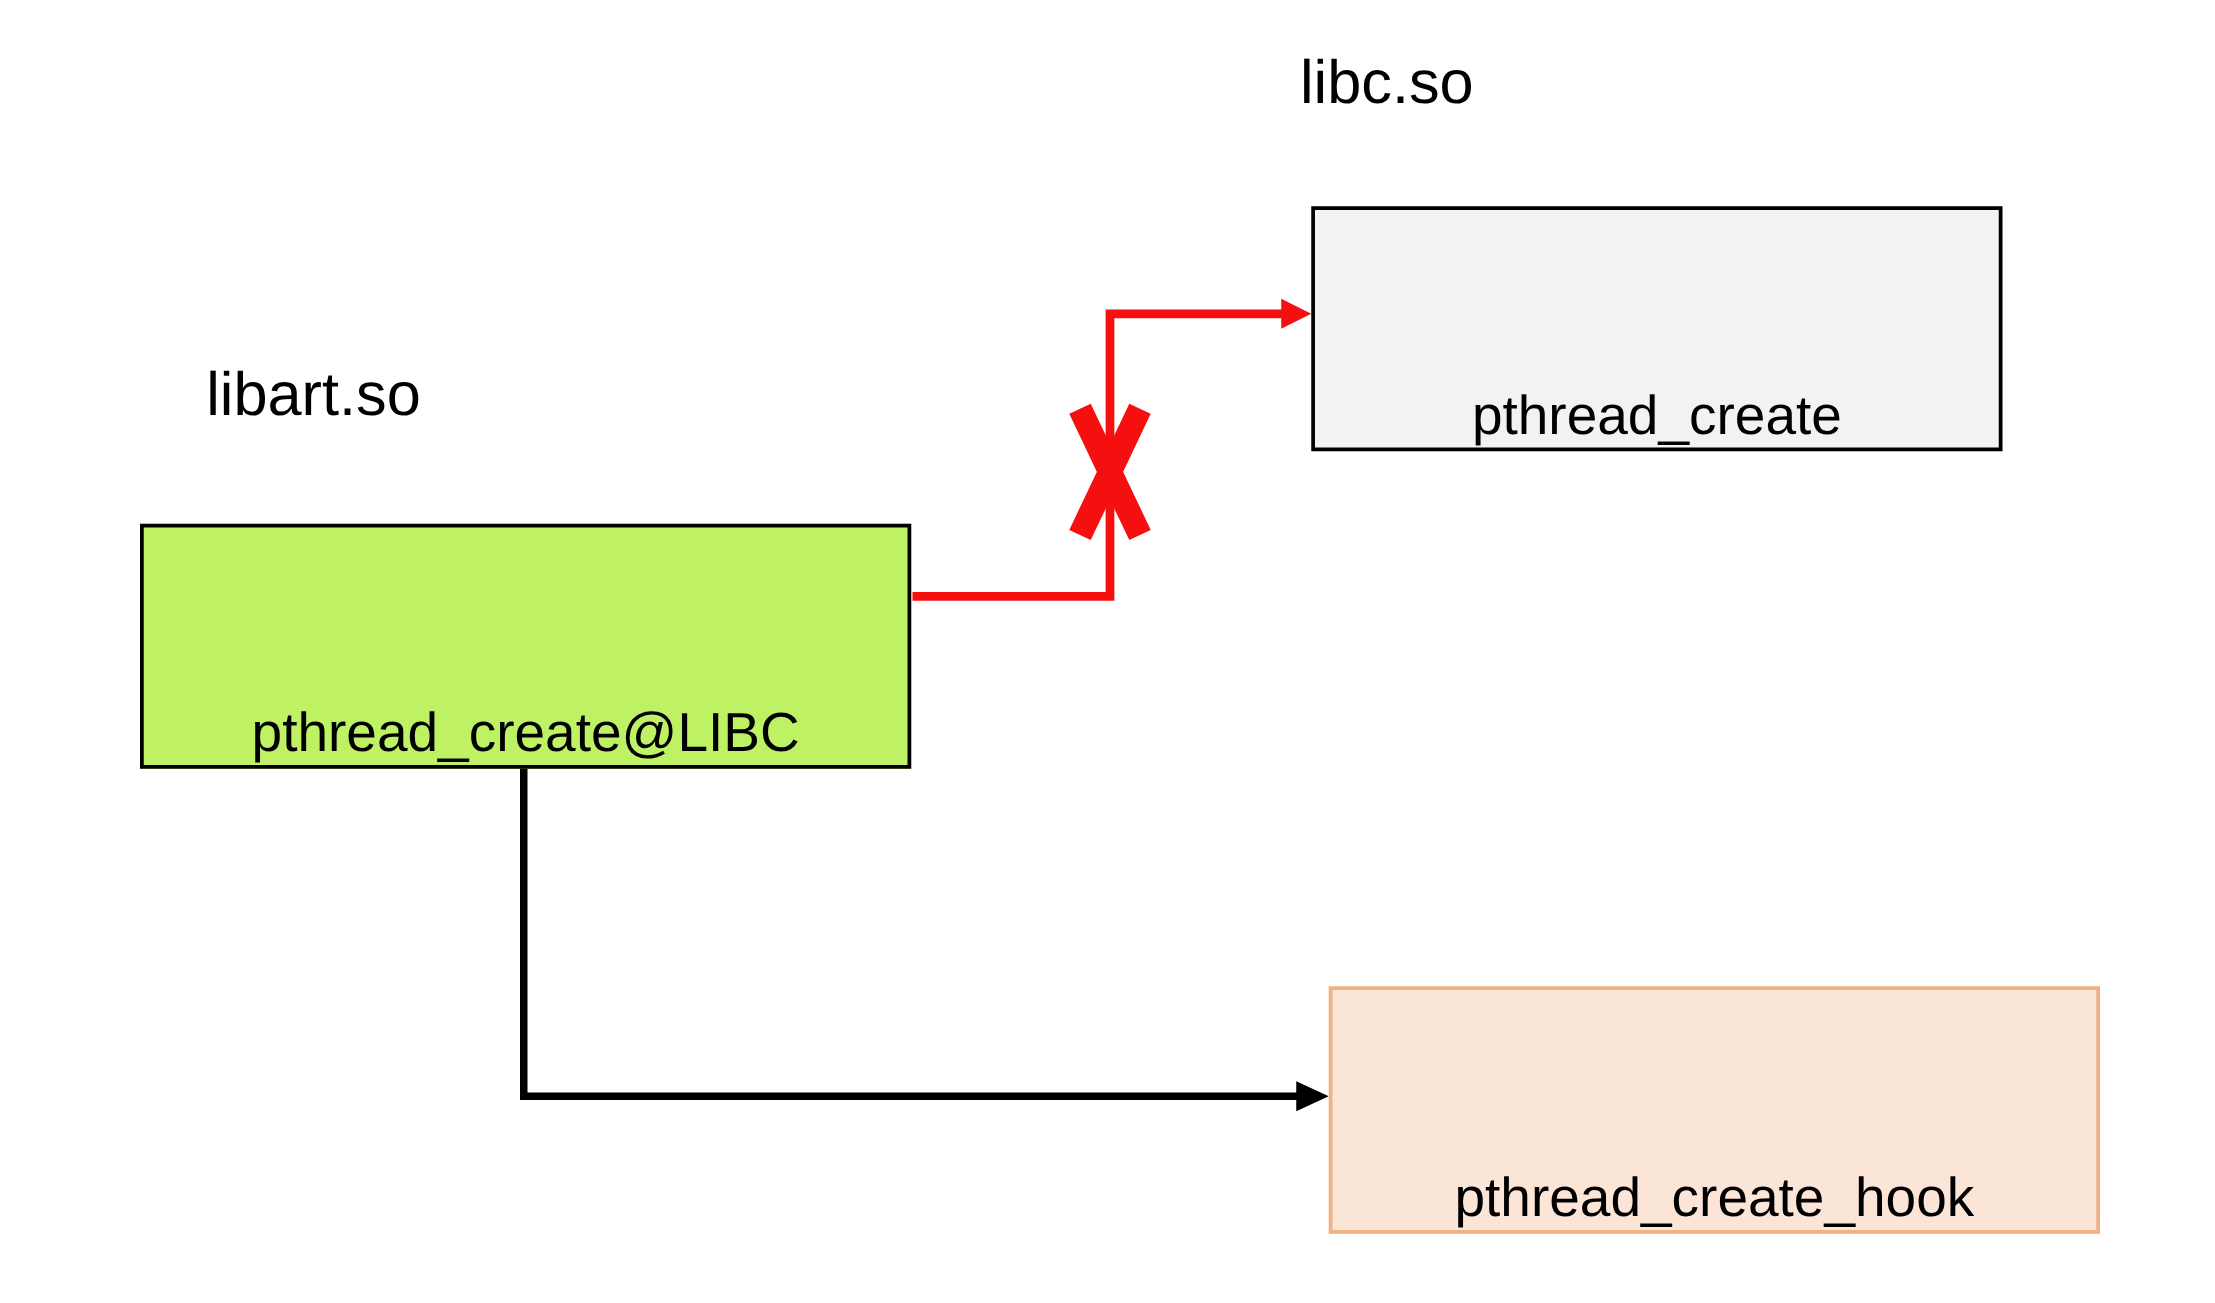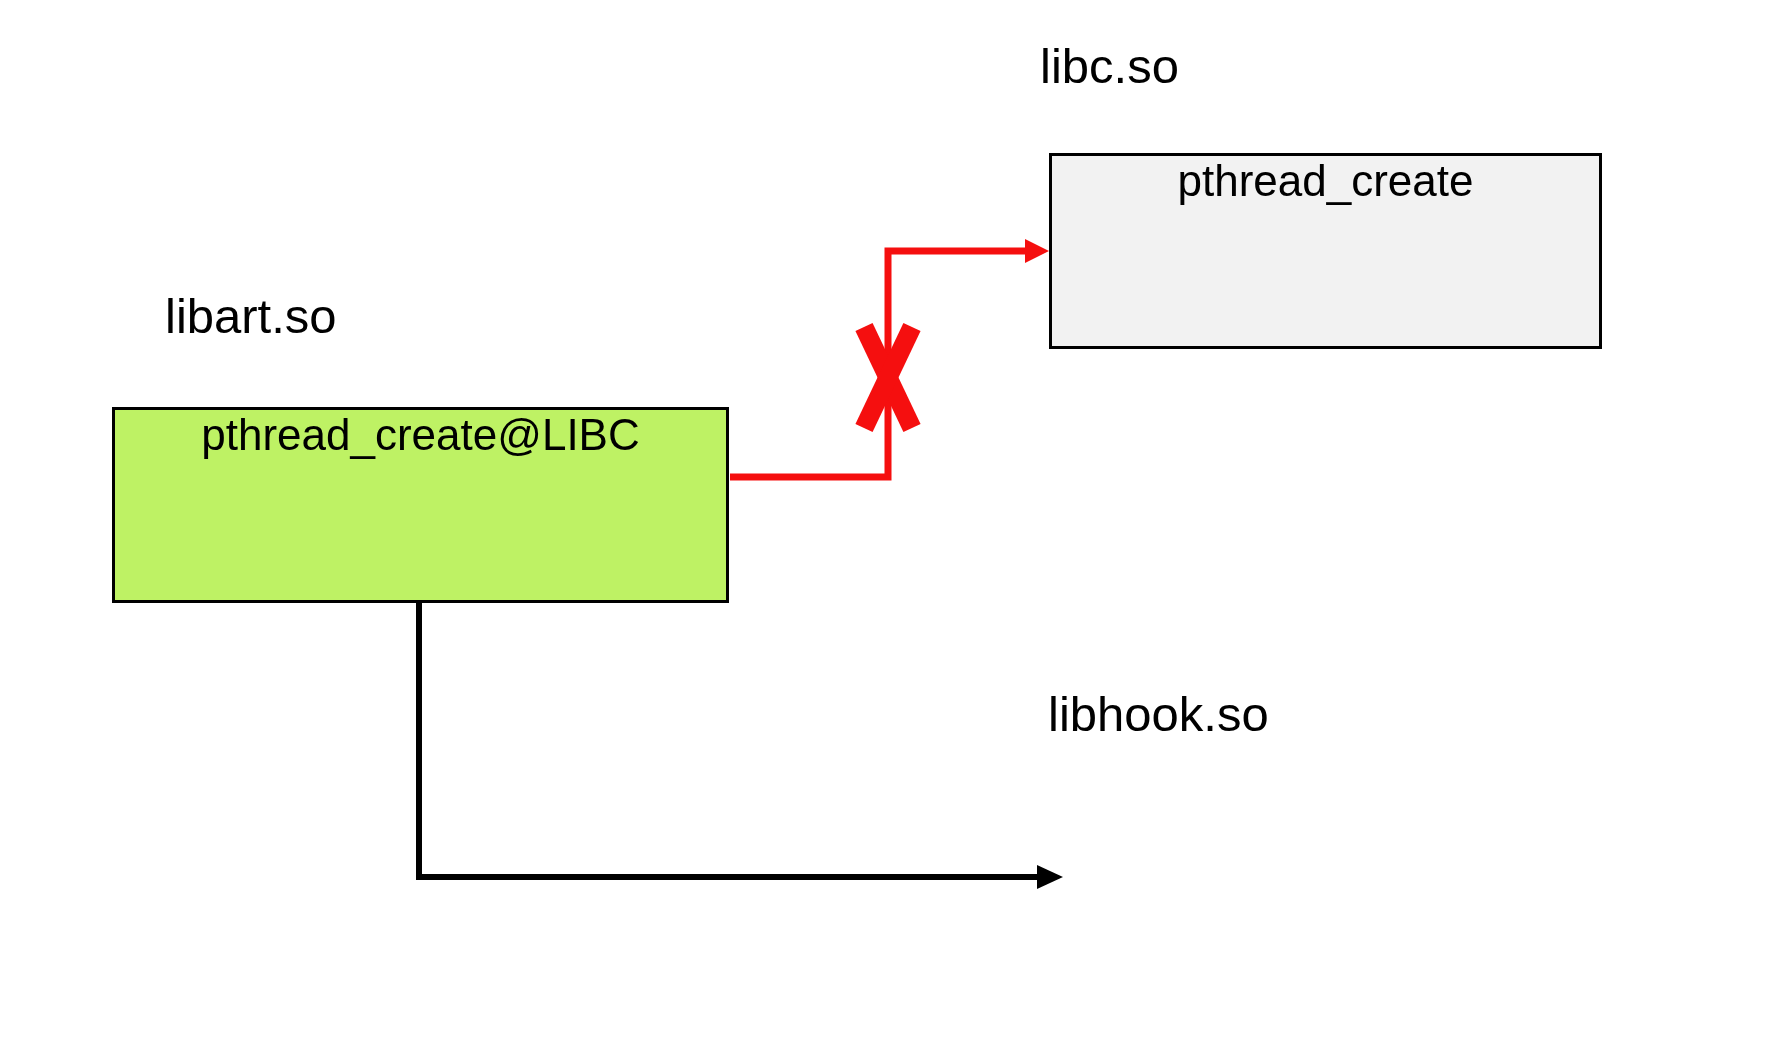--- a/index.html
+++ b/index.html
@@ -28,22 +28,23 @@
     font-size: 49px;
     line-height: 1.15;
     color: #000000;
     white-space: nowrap;
     letter-spacing: 0px;
   }
   .node {
     position: absolute;
     box-sizing: border-box;
     display: flex;
-    align-items: flex-start;
+    align-items: flex-end;
     justify-content: center;
+    margin-top: 12px;
   }
   .node .fn-name {
     font-size: 44px;
     color: #000000;
     white-space: nowrap;
   }
   .node-gray {
     background: #F2F2F2;
     border: 3px solid #000000;
   }
@@ -82,15 +83,17 @@
   <div class="lib-label" id="label-libart">libart.so</div>
   <div class="node node-gray" id="node-libart" style="background: #bef264; border-color: rgb(0, 0, 0);">
     <span class="fn-name">pthread_create@LIBC</span>
   </div>
 
   <div class="lib-label" id="label-libc">libc.so</div>
   <div class="node node-gray" id="node-libc" style="background: rgb(242, 242, 242); border-color: rgb(0, 0, 0);">
     <span class="fn-name">pthread_create</span>
   </div>
 
-  <div class="lib-label" id="label-libhook">libhook.so</div>
+  <div class="node node-hook" id="node-libhook" style="background: rgb(251, 229, 214); border-color: rgb(242, 177, 131);">
+    <span class="fn-name">pthread_create_hook</span>
+  </div>
 
 </div>
 
 </body></html>

